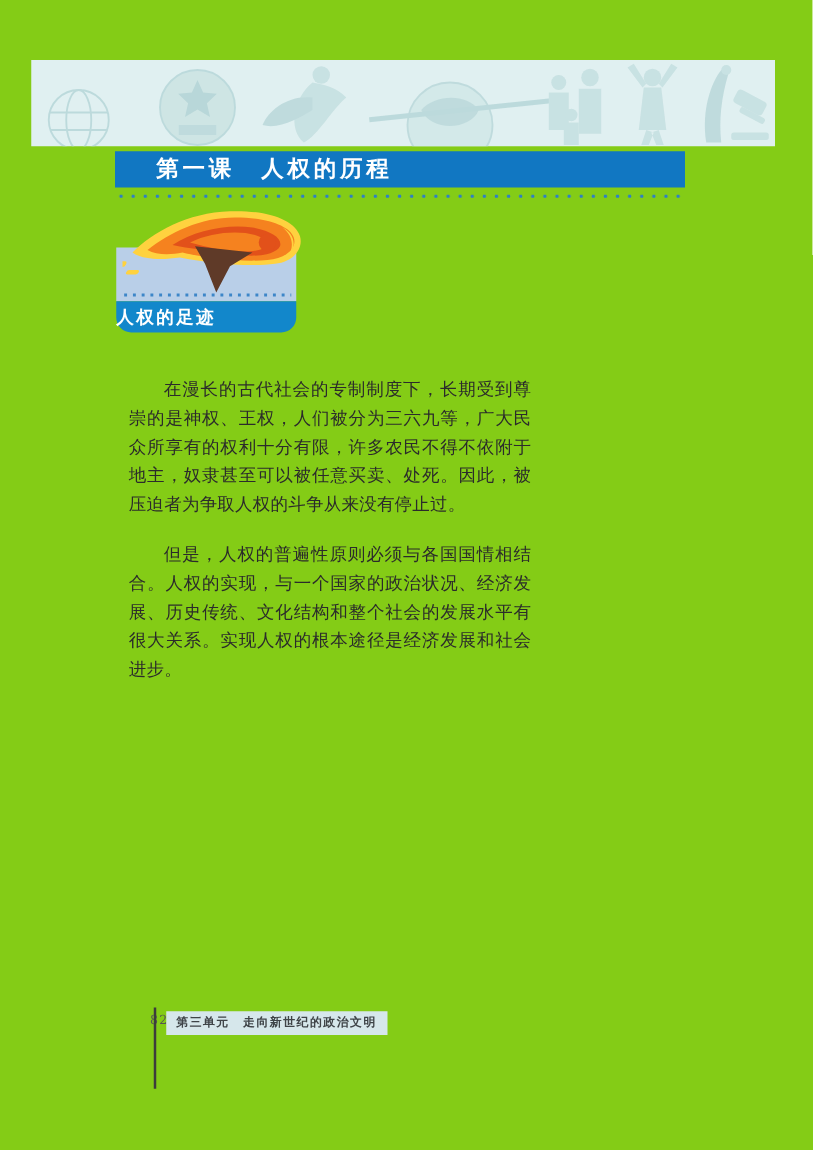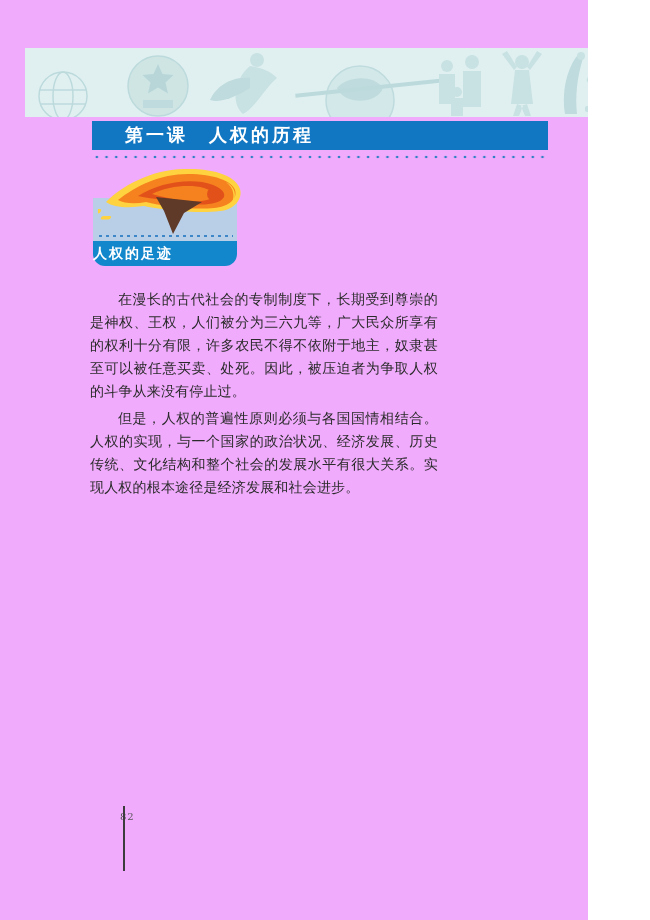--- a/index.html
+++ b/index.html
@@ -1,16 +1,16 @@
 <!DOCTYPE html>
 <html><head>
 <meta charset="utf-8">
 <style>
   html,body{margin:0;padding:0;background:#ffffff;}
-  #page{position:relative;width:588px;height:920px;background:#f0abfc;overflow:hidden;
+  #page{position:relative;width:650px;height:920px;background:#84cc16;overflow:hidden;
         font-family:"Liberation Sans",sans-serif;}
 
   
   .band{position:absolute;left:25px;top:48px;width:595px;height:69px;background:#e0f0f1;}
   .band svg{display:block;width:100%;height:100%;}
 
   
   .title-bar{position:absolute;left:92px;top:121px;width:456px;height:29px;background:#1177c2;
              color:#ffffff;font-size:18px;font-weight:600;letter-spacing:3px;
              line-height:29px;padding-left:33px;box-sizing:border-box;white-space:nowrap;}
@@ -27,21 +27,21 @@
   .section-label{position:absolute;left:0;top:43px;width:144px;height:25px;background:#1287cb;
               border-radius:0 0 12px 12px;color:#ffffff;font-size:14px;font-weight:700;
               letter-spacing:2px;text-align:left;line-height:25px;}
   .flame{position:absolute;left:98px;top:166px;width:148px;height:72px;pointer-events:none;}
 
   
   .bodytext{position:absolute;left:86px;top:284px;width:356px;
             font-family:"DejaVu Serif","Liberation Serif",serif;
             font-size:14px;line-height:23px;letter-spacing:0.18px;color:#2b2b2b;
             text-align:justify;}
-  .bodytext p{margin:4px;text-indent:2em;}
+  .bodytext p{margin:17px;text-indent:2em;}
 
   
   .footer-pagenum{position:absolute;left:96px;top:811px;font-size:10px;color:#555555;
             letter-spacing:1px;font-family:"DejaVu Serif","Liberation Serif",serif;margin-left:24px;}
   .footer-rule{position:absolute;left:123px;top:806px;width:1.5px;height:65px;background:#3c3c3c;}
   .footer-unit{position:absolute;left:133px;top:809px;background:#d6e7eb;color:#3f4448;
             font-size:9.5px;font-weight:700;letter-spacing:1.2px;padding:3px 8px 3px 8px;
             white-space:nowrap;}
 </style>
 </head>
@@ -125,14 +125,15 @@
     </g>
   </svg>
 
   <div class="bodytext">
     <p>在漫长的古代社会的专制制度下，长期受到尊崇的是神权、王权，人们被分为三六九等，广大民众所享有的权利十分有限，许多农民不得不依附于地主，奴隶甚至可以被任意买卖、处死。因此，被压迫者为争取人权的斗争从来没有停止过。</p>
     <p>但是，人权的普遍性原则必须与各国国情相结合。人权的实现，与一个国家的政治状况、经济发展、历史传统、文化结构和整个社会的发展水平有很大关系。实现人权的根本途径是经济发展和社会进步。</p>
   </div>
 
   <div class="footer-pagenum">82</div>
   <div class="footer-rule"></div>
+  <div class="footer-unit">第三单元　走向新世纪的政治文明</div>
 
 </div>
 
 </body></html>

